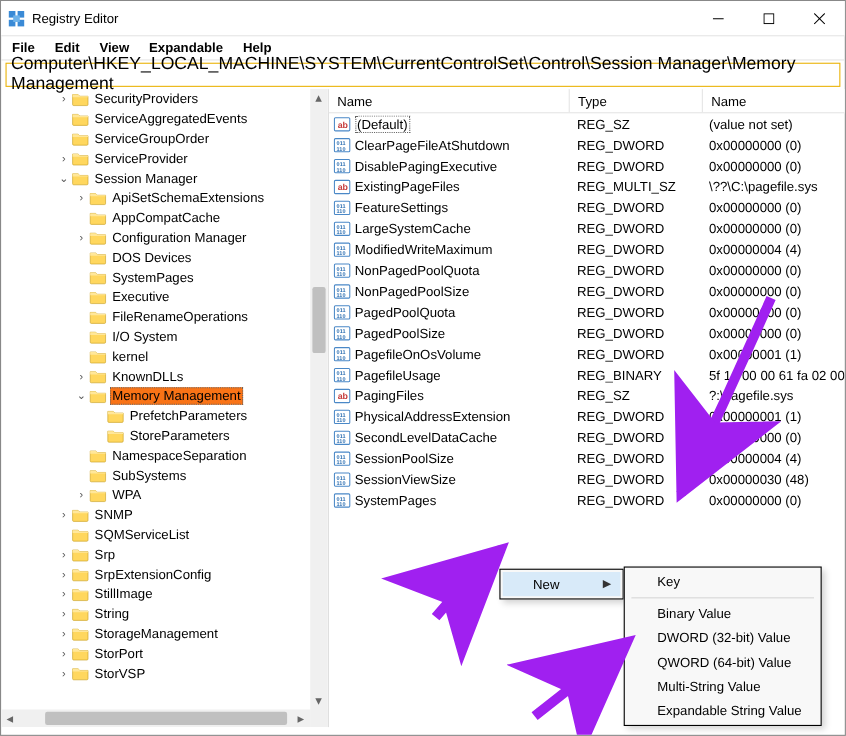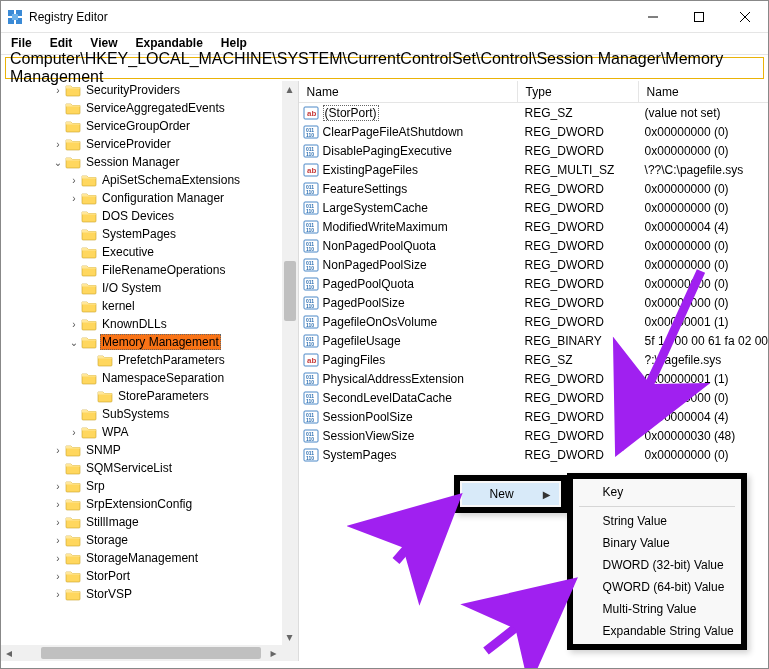--- a/index.html
+++ b/index.html
@@ -118,23 +118,24 @@
   }
   .cell { padding-left: 8px; overflow: hidden; white-space: nowrap; text-overflow: ellipsis; }
   .cell.name { width: 218px; display: flex; align-items: center; gap: 4px; padding-left: 4px;}
   .cell.type { width: 120px; }
   .cell.data { flex: 1; }
   .valicon { width: 16px; height: 16px; display:inline-block; flex:0 0 16px; }
   .vname { }
   .vname.selected { border: 1px dotted #666; padding:0 1px; }
   
   .ctxmenu {
-    position: absolute; background: #f8f8f8; border: 6px solid #000000;
+    position: absolute; background: #f8f8f8; border: 1px solid #000000;
     box-shadow: 3px 3px 6px rgba(0,0,0,0.18); font-size: 12px;
     padding: 2px 2px;
+    margin-top: 42px;
   }
   .ctxitem {
     display: flex; align-items: center; height: 22px;
     padding: 0 30px 0 28px; position: relative; white-space: nowrap;
   }
   .ctxitem.hover { background: #d8eaf9; }
   .ctxitem .sub-arrow {
     position: absolute; right: 8px; top: 50%; transform: translateY(-50%);
     font-size: 10px; color: #333;
   }
@@ -261,20 +262,29 @@
         <div class="tree-row" style="padding-left: 64px;">
           <span class="expander">›</span>
           <span class="folder">
             <svg>
               <use href="#sym-folder"></use>
             </svg>
           </span>
           <span class="tree-label">ApiSetSchemaExtensions</span>
         </div>
         <div class="tree-row" style="padding-left: 64px;">
+          <span class="expander empty"></span>
+          <span class="folder">
+            <svg>
+              <use href="#sym-folder"></use>
+            </svg>
+          </span>
+          <span class="tree-label">AppCompatCache</span>
+        </div>
+        <div class="tree-row" style="padding-left: 64px;">
           <span class="expander">›</span>
           <span class="folder">
             <svg>
               <use href="#sym-folder"></use>
             </svg>
           </span>
           <span class="tree-label">Configuration Manager</span>
         </div>
         <div class="tree-row" style="padding-left: 64px;">
           <span class="expander empty"></span>
@@ -350,38 +360,38 @@
         </div>
         <div class="tree-row" style="padding-left: 80px;">
           <span class="expander empty"></span>
           <span class="folder">
             <svg>
               <use href="#sym-folder"></use>
             </svg>
           </span>
           <span class="tree-label">PrefetchParameters</span>
         </div>
+        <div class="tree-row" style="padding-left: 80px;">
+          <span class="expander empty"></span>
+          <span class="folder">
+            <svg>
+              <use href="#sym-folder"></use>
+            </svg>
+          </span>
+          <span class="tree-label">StoreParameters</span>
+        </div>
         <div class="tree-row" style="padding-left: 64px;">
           <span class="expander empty"></span>
           <span class="folder">
             <svg>
               <use href="#sym-folder"></use>
             </svg>
           </span>
           <span class="tree-label">NamespaceSeparation</span>
         </div>
-        <div class="tree-row" style="padding-left: 80px;">
-          <span class="expander empty"></span>
-          <span class="folder">
-            <svg>
-              <use href="#sym-folder"></use>
-            </svg>
-          </span>
-          <span class="tree-label">StoreParameters</span>
-        </div>
         <div class="tree-row" style="padding-left: 64px;">
           <span class="expander empty"></span>
           <span class="folder">
             <svg>
               <use href="#sym-folder"></use>
             </svg>
           </span>
           <span class="tree-label">SubSystems</span>
         </div>
         <div class="tree-row" style="padding-left: 64px;">
@@ -438,21 +448,21 @@
           </span>
           <span class="tree-label">StillImage</span>
         </div>
         <div class="tree-row" style="padding-left: 48px;">
           <span class="expander">›</span>
           <span class="folder">
             <svg>
               <use href="#sym-folder"></use>
             </svg>
           </span>
-          <span class="tree-label">Storage</span>
+          <span class="tree-label">String</span>
         </div>
         <div class="tree-row" style="padding-left: 48px;">
           <span class="expander">›</span>
           <span class="folder">
             <svg>
               <use href="#sym-folder"></use>
             </svg>
           </span>
           <span class="tree-label">StorageManagement</span>
         </div>
@@ -495,21 +505,21 @@
       <div class="col type">Type</div>
       <div class="col-border"></div>
       <div class="col data">Name</div>
     </div>
     <div class="listbody" id="listbody">
         <div class="list-row">
           <div class="cell name">
             <span class="valicon"><svg width="16" height="16">
                 <use href="#sym-valstr"></use>
               </svg></span>
-            <span class="vname selected">(StorPort)</span>
+            <span class="vname selected">(Default)</span>
           </div>
           <div class="cell type">REG_SZ</div>
           <div class="cell data">(value not set)</div>
         </div>
         <div class="list-row">
           <div class="cell name">
             <span class="valicon"><svg width="16" height="16">
                 <use href="#sym-valbin"></use>
               </svg></span>
             <span class="vname">ClearPageFileAtShutdown</span>
@@ -695,23 +705,20 @@
         <span class="sub-arrow">▶</span>
       </div>
     </div>
 
     <div class="ctxmenu" id="submenu" style="left:268px; top:392px; width:180px;">
         <div class="ctxitem">
           <span>Key</span>
         </div>
         <div class="ctxsep"></div>
         <div class="ctxitem">
-          <span>String Value</span>
-        </div>
-        <div class="ctxitem">
           <span>Binary Value</span>
         </div>
         <div class="ctxitem">
           <span>DWORD (32-bit) Value</span>
         </div>
         <div class="ctxitem">
           <span>QWORD (64-bit) Value</span>
         </div>
         <div class="ctxitem">
           <span>Multi-String Value</span>

